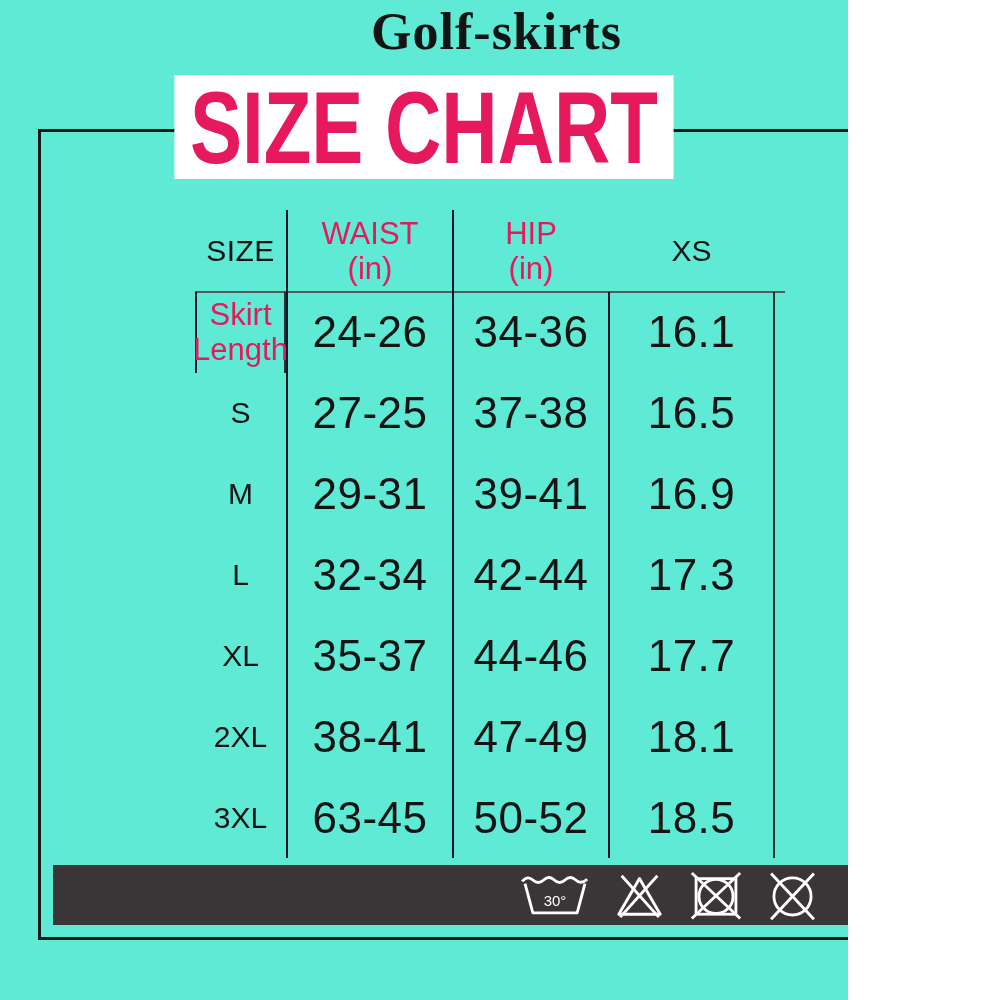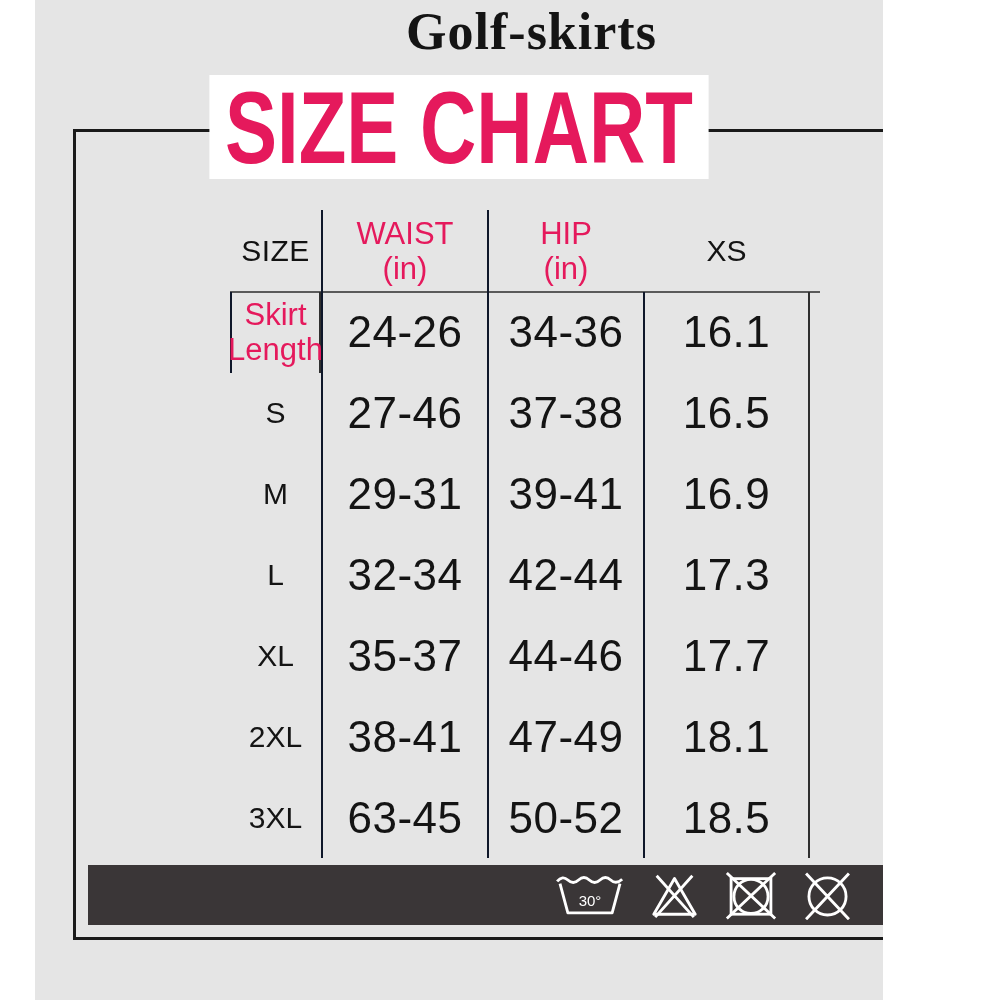--- a/index.html
+++ b/index.html
@@ -1,18 +1,18 @@
 <!DOCTYPE html>
 <html style="--accent: #E5195C; --frame_border: #1a1a1a; --care_bar_bg: #3A3637; --text: #141414;"><head>
 <meta charset="utf-8">
 <style>
   html,body{margin:0;padding:0;background:#fff;}
   .canvas{
-    position:relative;width:848px;height:1000px;background:#e5e5e5;overflow:hidden;
-    font-family:"Liberation Sans",sans-serif;color:#161616;margin-left:35px;
+    position:relative;width:848px;height:1000px;background:#5eead4;overflow:hidden;
+    font-family:"Liberation Sans",sans-serif;color:#161616;
   }
   
   .brand{
     position:absolute;left:38px;top:2px;width:917px;text-align:center;
     font-family:"Liberation Serif",serif;font-weight:700;font-size:52px;line-height:60px;
     color:#141414;letter-spacing:1px;
   }
   
   .frame{
     position:absolute;left:38px;top:129px;width:917px;height:811px;
@@ -83,21 +83,21 @@
 
     <div class="cell h-col bl br">
       <span>Skirt</span>
       <span>Length</span>
     </div>
     <div class="cell c-val bl">24-26</div>
     <div class="cell c-val bl">34-36</div>
     <div class="cell c-val bl br">16.1</div>
 
     <div class="cell c-size">S</div>
-    <div class="cell c-val bl">27-46</div>
+    <div class="cell c-val bl">27-25</div>
     <div class="cell c-val bl">37-38</div>
     <div class="cell c-val bl br">16.5</div>
 
     <div class="cell c-size">M</div>
     <div class="cell c-val bl">29-31</div>
     <div class="cell c-val bl">39-41</div>
     <div class="cell c-val bl br">16.9</div>
 
     <div class="cell c-size">L</div>
     <div class="cell c-val bl">32-34</div>

